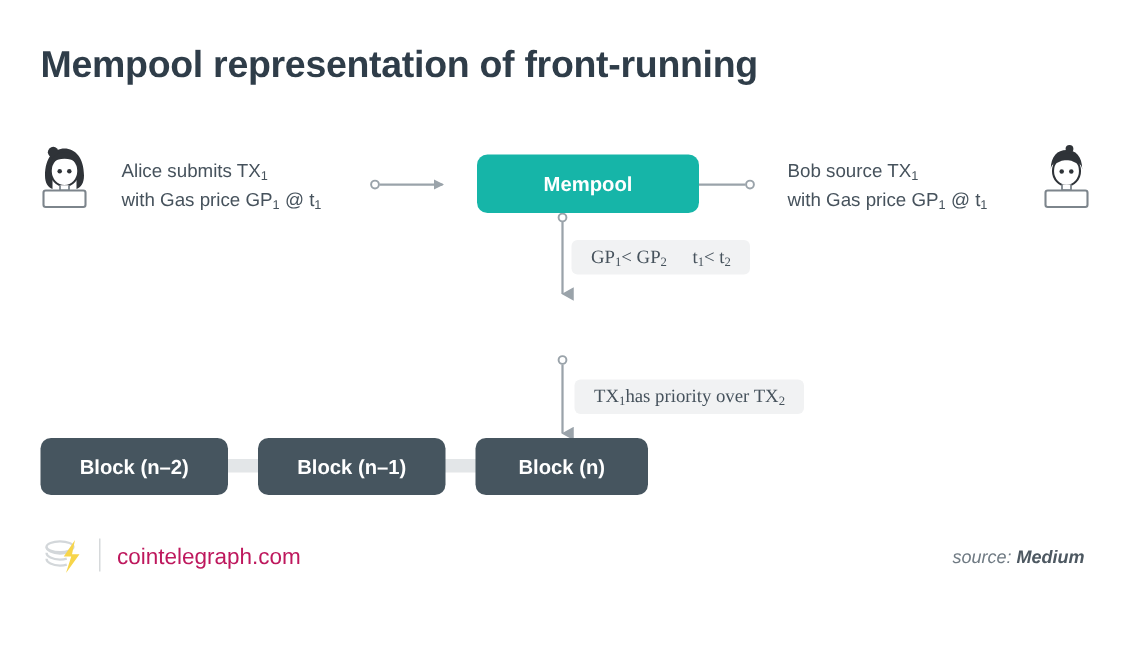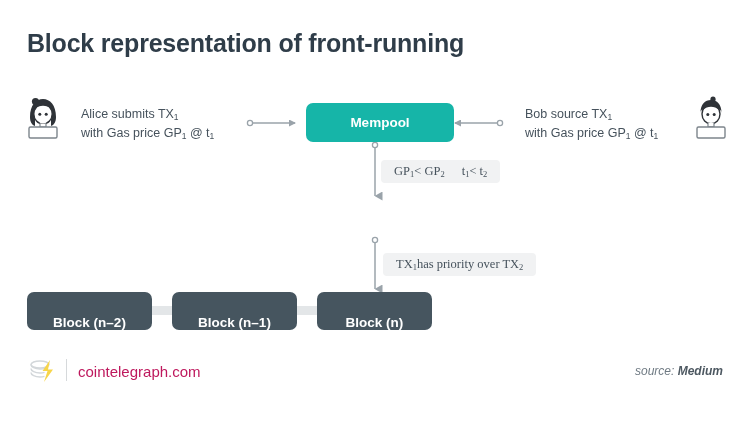--- a/index.html
+++ b/index.html
@@ -65,35 +65,35 @@
     display: flex;
     align-items: center;
     justify-content: center;
     border-radius: 7px;
     color: #ffffff;
     font-weight: bold;
     font-size: 13.5px;
     white-space: nowrap;
   }
   .node-mempool {
-    left: 306px; top: 103px;
+    left: 318px; top: 103px;
     width: 148px; height: 39px;
     background: #16b5a8;
   }
   .node-miner {
     left: 296px; top: 199px;
     width: 153px; height: 38px;
     background: #f5b215;
   }
 
   
   .block {
     position: absolute;
     display: flex;
-    align-items: flex-end;
+    align-items: center;
     justify-content: center;
     border-radius: 7px;
     background: #46555f;
     color: #ffffff;
     font-weight: bold;
     font-size: 13.5px;
     white-space: nowrap;
     height: 38px;
   }
   .block-n2 { left: 27px;  top: 292px; width: 125px; }
@@ -175,21 +175,21 @@
     font-style: italic;
     white-space: nowrap;
   }
   .footer-source b { font-weight: bold; color: #4d5861; }
 </style>
 </head>
 <body>
 
 <div class="canvas">
 
-  <div class="title">Block representation of front-running</div>
+  <div class="title">Mempool representation of front-running</div>
 
   <svg class="connectors" viewBox="0 0 750 430" width="750" height="430">
     <defs>
       <marker id="arrowR" markerWidth="7" markerHeight="7" refX="6" refY="3.5" orient="auto" markerUnits="userSpaceOnUse">
         <path d="M0,0 L7,3.5 L0,7 z" fill="#9aa3aa"></path>
       </marker>
       <marker id="arrowL" markerWidth="7" markerHeight="7" refX="6" refY="3.5" orient="auto" markerUnits="userSpaceOnUse">
         <path d="M0,0 L7,3.5 L0,7 z" fill="#9aa3aa"></path>
       </marker>
       <marker id="arrowD" markerWidth="9" markerHeight="8" refX="4.5" refY="7.5" orient="auto" markerUnits="userSpaceOnUse">

